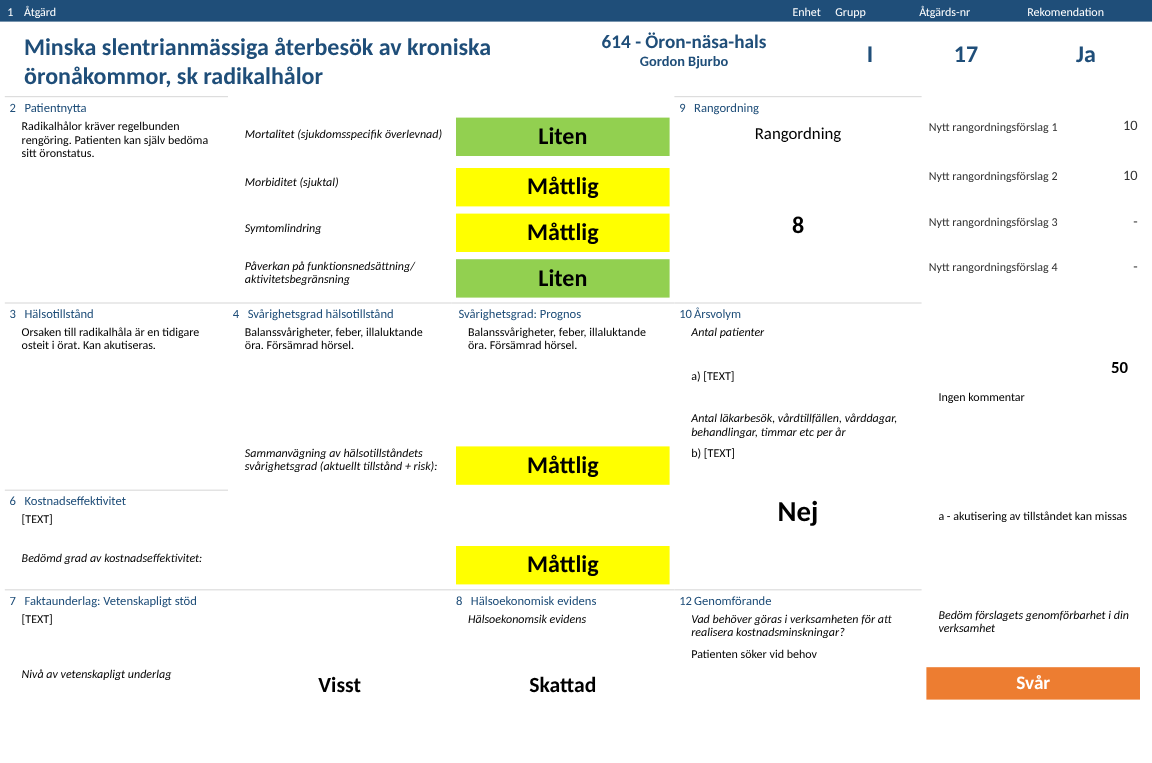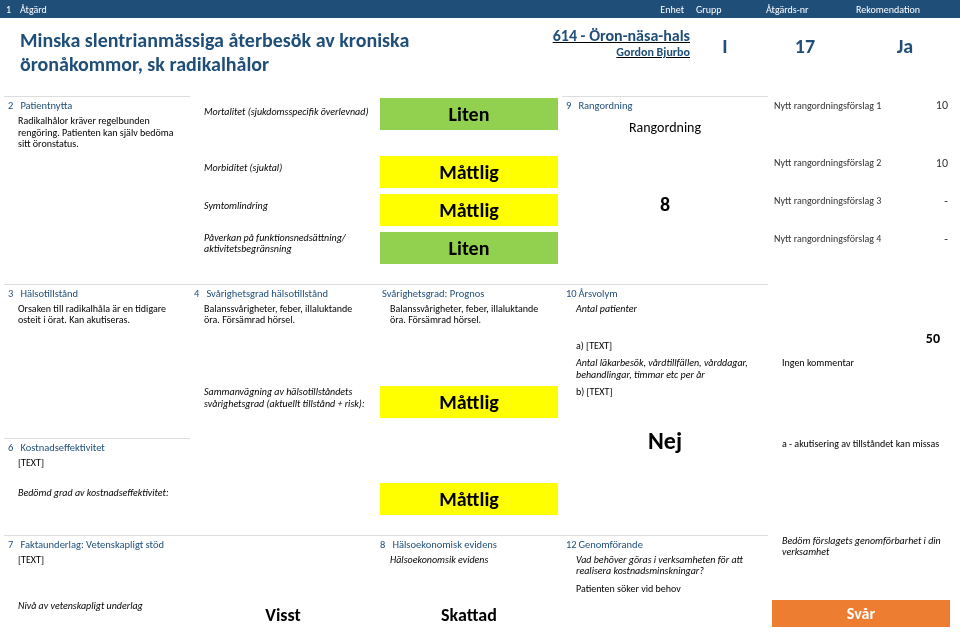--- a/index.html
+++ b/index.html
@@ -33,23 +33,22 @@
   }
   .titlebar .title {
     flex: 1;
     padding: 10px 6px 2px 20px;
     font-size: 20px;
     font-weight: bold;
     color: #1f4e79;
   }
   .titlebar .unit {
     width: 240px;
-    text-align: right;
+    text-align: center;
     padding-top: 8px;
-    text-decoration: underline;
   }
   .titlebar .unit .big {
     font-size: 16px;
     font-weight: bold;
     color: #1f4e79;
   }
   .titlebar .unit .who {
     font-size: 12px;
     font-weight: bold;
     color: #1f4e79;
@@ -69,21 +68,20 @@
     display: grid;
     grid-template-columns: 186px 186px 186px 206px 186px;
     grid-auto-rows: auto;
     margin: 0 4px;
   }
   .hdr {
     color: #1f4e79;
     font-size: 10.5px;
     padding: 2px 5px 1px 4px;
     border-top: 1px solid #ddd;
-    margin-top: 16px;
   }
   .hdr .n { display: inline-block; width: 10px; }
   .txt {
     font-size: 10px;
     color: #000;
     padding: 2px 6px 4px 14px;
     line-height: 1.15;
   }
   .txt-it { font-style: italic; }
   .val {
@@ -249,25 +247,25 @@
   </div>
 
   <div class="cell" style="grid-column:1/4"></div>
   <div class="cell" style="grid-column:4/5">
     <div class="txt" style="padding-top:10px">a) [TEXT]</div>
   </div>
   <div class="cell right-val" style="grid-column:5/6">50</div>
 
   <div class="cell" style="grid-column:1/3"></div>
   <div class="cell" style="grid-column:3/4"></div>
+  <div class="cell" style="grid-column:5/6">
+    <div class="txt">Ingen kommentar</div>
+  </div>
   <div class="cell" style="grid-column:4/5">
     <div class="txt txt-it">Antal läkarbesök, vårdtillfällen, vårddagar, behandlingar, timmar etc per år</div>
-  </div>
-  <div class="cell" style="grid-column:5/6">
-    <div class="txt">Ingen kommentar</div>
   </div>
 
   <div class="cell" style="grid-column:1/2"></div>
   <div class="cell" style="grid-column:2/3">
     <div class="txt txt-it">Sammanvägning av hälsotillståndets svårighetsgrad (aktuellt tillstånd + risk):</div>
   </div>
   <div class="cell" style="grid-column:3/4">
     <div class="val v-yellow">Måttlig</div>
   </div>
   <div class="cell" style="grid-column:4/5">

